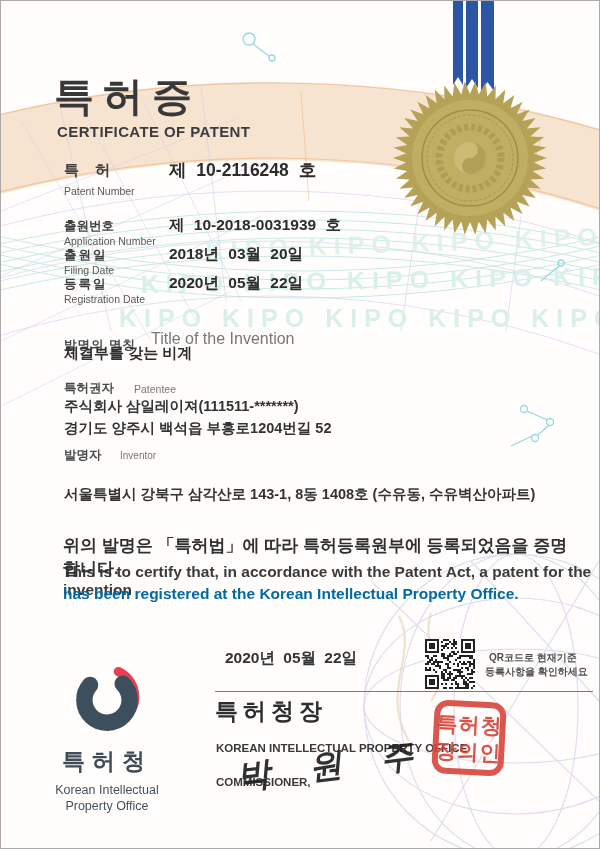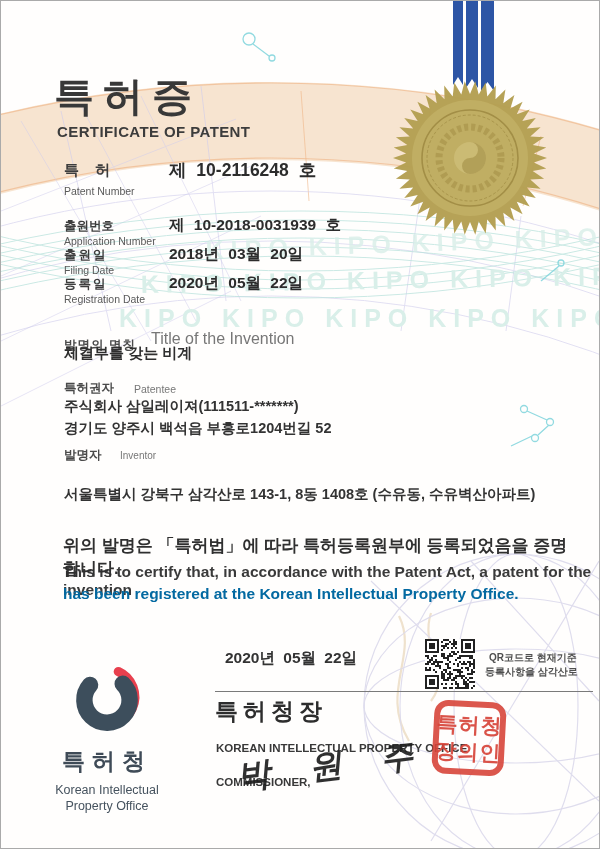--- a/index.html
+++ b/index.html
@@ -394,21 +394,21 @@
           <rect x="4" y="4" width="6" height="6" fill="#222"></rect>
           <rect x="36" y="0" width="14" height="14" fill="#222"></rect>
           <rect x="38" y="2" width="10" height="10" fill="#fff"></rect>
           <rect x="40" y="4" width="6" height="6" fill="#222"></rect>
           <rect x="0" y="36" width="14" height="14" fill="#222"></rect>
           <rect x="2" y="38" width="10" height="10" fill="#fff"></rect>
           <rect x="4" y="40" width="6" height="6" fill="#222"></rect>
         </g>
     </svg>
     <div class="abs qr-n1">QR코드로 현재기준</div>
-    <div class="abs qr-n2">등록사항을 삼각산로</div>
+    <div class="abs qr-n2">등록사항을 확인하세요</div>
 
     <div class="abs sig-rule"></div>
     <div class="abs comm-ko">특허청장</div>
     <div class="abs comm-e1">COMMISSIONER,</div>
     <div class="abs comm-e2">KOREAN INTELLECTUAL PROPERTY OFFICE</div>
     <div class="abs signature">박 원 주</div>
 
     <svg class="abs stamp" width="76" height="78" viewBox="0 0 76 78" style="transform:rotate(3deg);">
       <rect x="5" y="5" width="66" height="68" rx="11" fill="none" stroke="var(--stamp_red)" stroke-width="6" opacity="0.9"></rect>
       <text x="38" y="33" text-anchor="middle" font-family="Liberation Sans, sans-serif" font-weight="bold" font-size="21" fill="var(--stamp_red)" opacity="0.92" letter-spacing="1">특허청</text>

